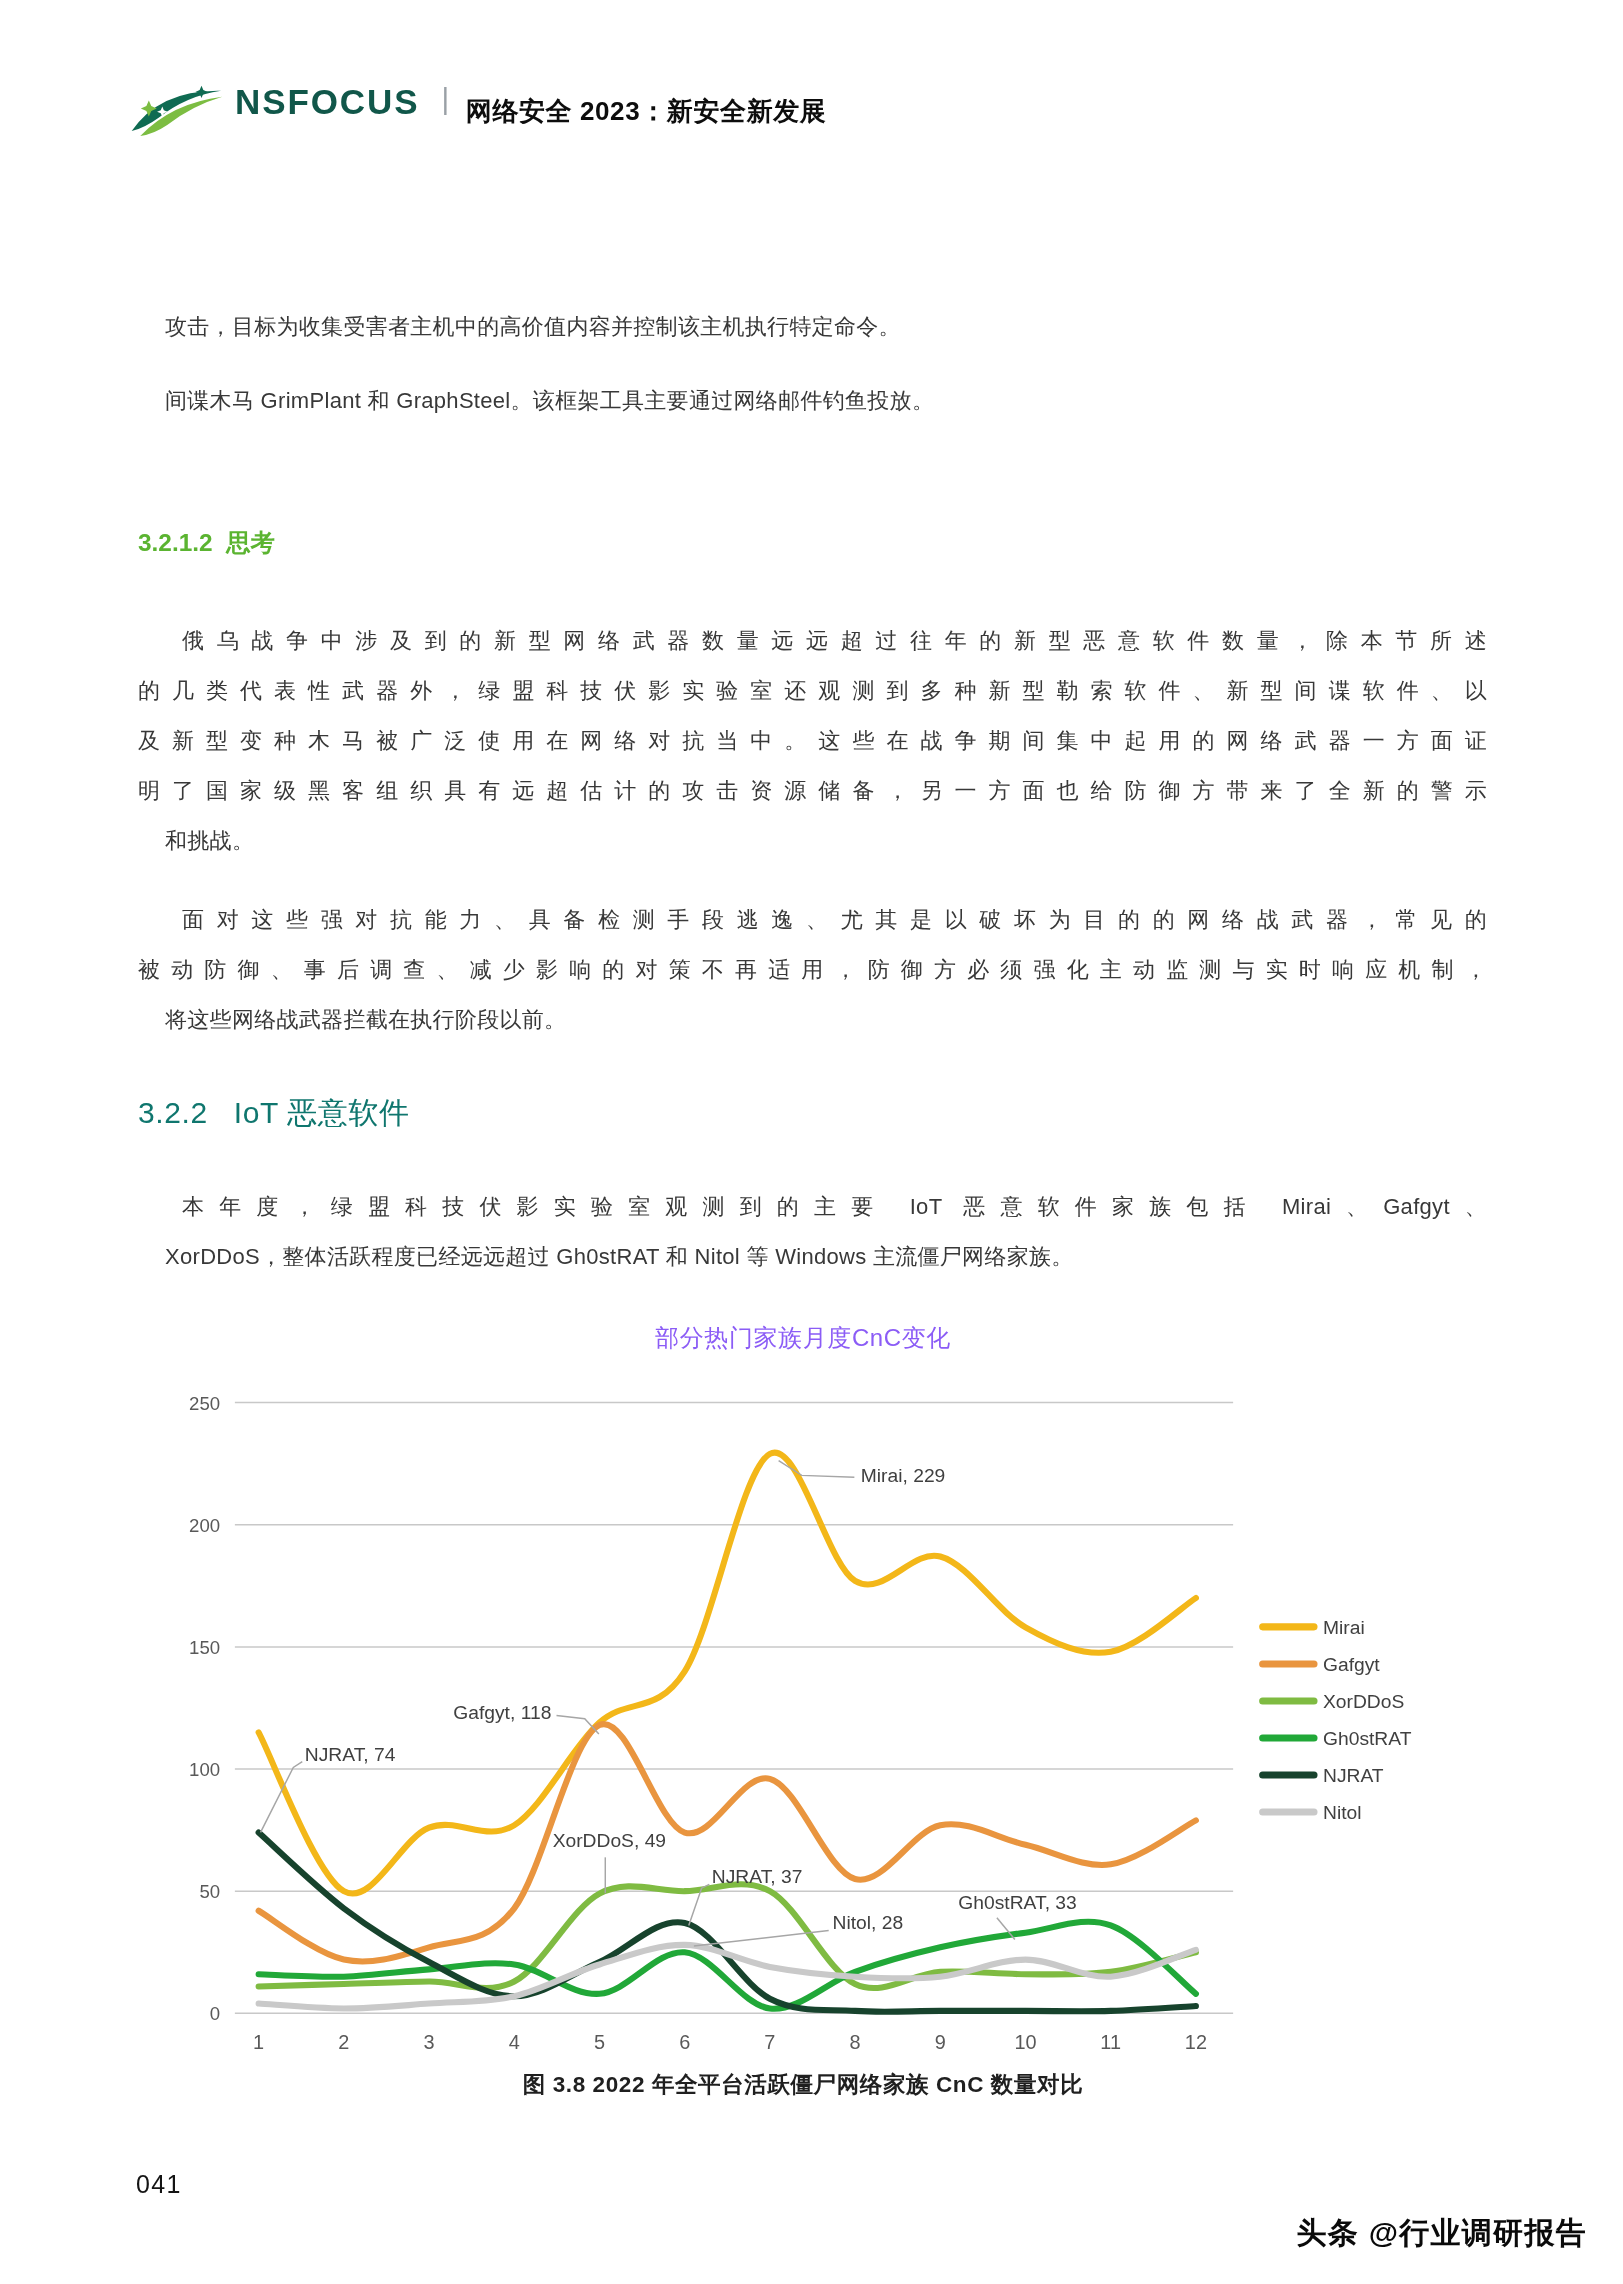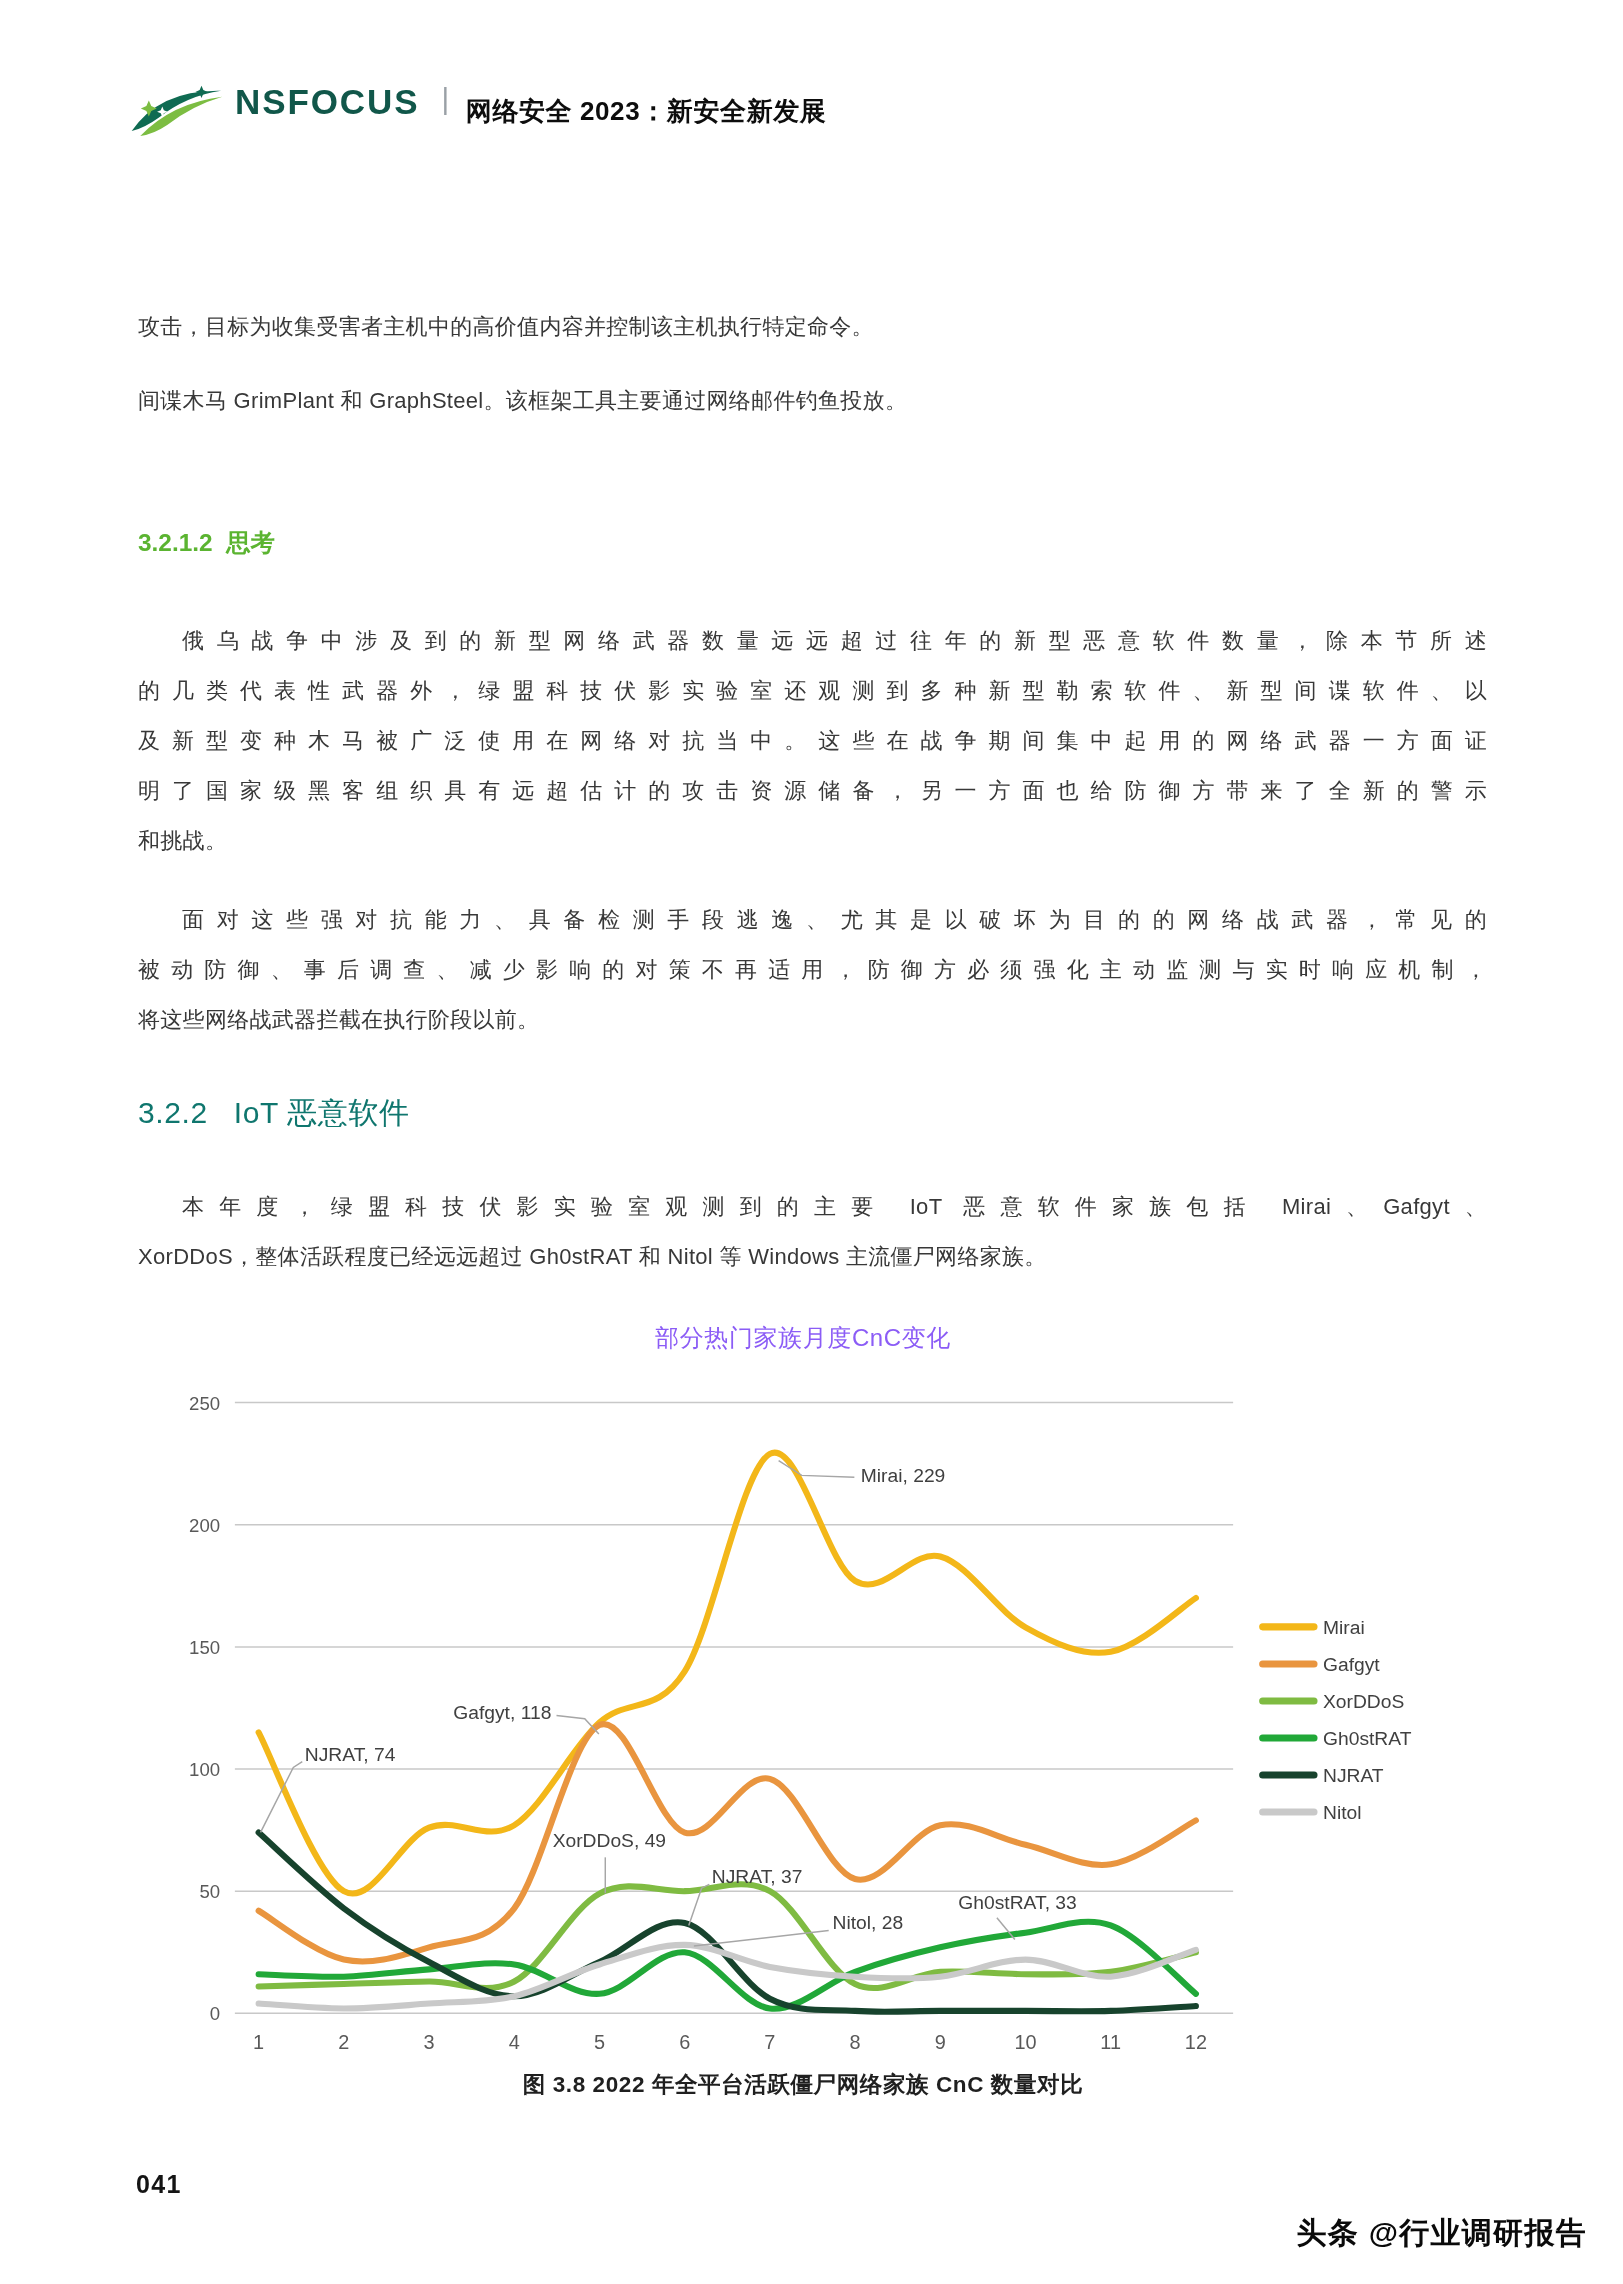--- a/index.html
+++ b/index.html
@@ -9,34 +9,34 @@
   }
   
   .hdr{position:absolute;left:128px;top:82px;height:64px;display:flex;}
   .hdr .logo-ic{width:98px;height:59px;margin-right:9px;}
   .hdr .brand{font-size:35px;font-weight:bold;color:#11574A;letter-spacing:1.9px;}
   .hdr .divider{font-size:29.5px;color:#9aa0a6;font-weight:300;margin:0 16.7px 0 22px;}
   .hdr .htitle{font-size:26px;font-weight:bold;color:#0d0d0d;letter-spacing:0.6px;margin-top:12px;}
   
   .blk{position:absolute;left:138px;width:1349px;color:#383838;font-size:22px;line-height:50px;letter-spacing:0.3px;}
   .ln{text-align:justify;text-align-last:justify;white-space:normal;}
-  .ln.last{text-align-last:left;}
+  .ln.last{text-align-last:left;margin-left:27px;}
   .ln.ind{padding-left:44px;}
   .h-green{position:absolute;left:138px;color:#5BB431;font-weight:bold;font-size:24.4px;}
   .h-gray{position:absolute;left:138px;color:#0f766e;font-size:30px;letter-spacing:0.6px;}
   .h-gray .hsp{display:inline-block;width:26px;}
   
   .ctitle{position:absolute;left:257px;top:1322px;width:1092px;text-align:center;
           font-size:24px;color:#8b5cf6;letter-spacing:0.6px;}
   .chart-wrap{position:absolute;left:0;top:1381px;width:1624px;height:719px;}
   svg text{font-family:"Liberation Sans","DejaVu Sans",sans-serif;}
   .caption{position:absolute;left:257px;top:2069px;width:1092px;text-align:center;
            font-size:22.5px;font-weight:600;color:#1f1f1f;letter-spacing:0.6px;}
   
-  .pageno{position:absolute;left:136px;top:2170px;font-size:25px;font-weight:bold;color:#141414;letter-spacing:1.3px;text-align:center;}
+  .pageno{position:absolute;left:136px;top:2170px;font-size:25px;font-weight:normal;color:#141414;letter-spacing:1.3px;text-align:center;}
   .wm{position:absolute;right:37px;top:2213px;font-size:30px;font-weight:bold;color:#0a0a0a;
       letter-spacing:1.3px;text-shadow:0 0 6.4px rgba(255,255,255,.95),0 0 1.3px rgba(255,255,255,.8);}
 </style>
 </head>
 <body>
 
 <div class="page">
 
   <div class="hdr">
     <svg class="logo-ic" viewBox="0 0 160 96">

